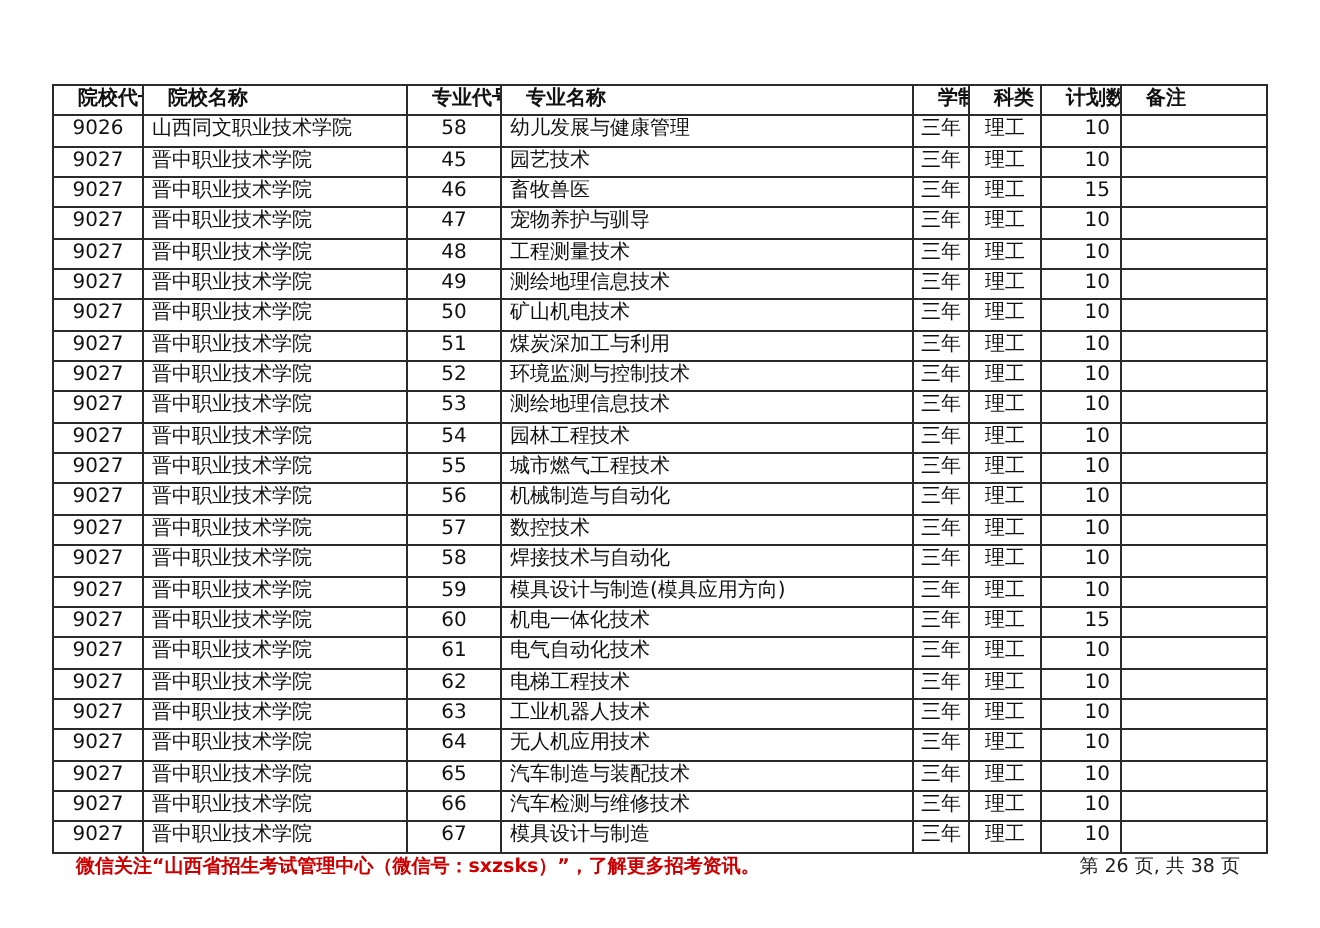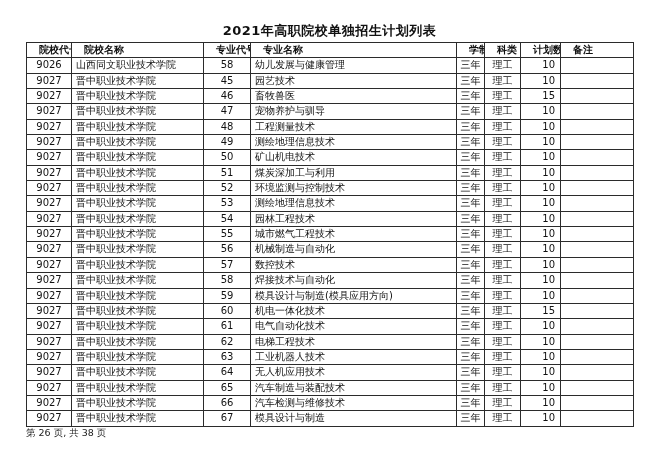--- a/index.html
+++ b/index.html
@@ -66,21 +66,20 @@
   .pageinfo {
     color:#222222;
     margin-right:13px;
     white-space:nowrap;
   }
 </style>
 </head>
 <body>
 
 <div class="page">
-  <h1 class="title">2021年高职院校单独招生计划列表</h1>
 
   <table class="plan-table">
     <colgroup>
       <col style="width:45px">
       <col style="width:132px">
       <col style="width:47px">
       <col style="width:206px">
       <col style="width:28px">
       <col style="width:36px">
       <col style="width:40px">
@@ -336,15 +335,16 @@
           <td class="col3">模具设计与制造</td>
           <td class="col4">三年</td>
           <td class="col5">理工</td>
           <td class="col6">10</td>
           <td class="col7"></td>
         </tr>
       </tbody>
   </table>
 
   <div class="footer">
+    <span class="notice" style="color: rgb(204, 0, 0);">微信关注“山西省招生考试管理中心（微信号：sxzsks）”，了解更多招考资讯。</span>
     <span class="pageinfo">第 26 页, 共 38 页</span>
   </div>
 </div>
 
 </body></html>

